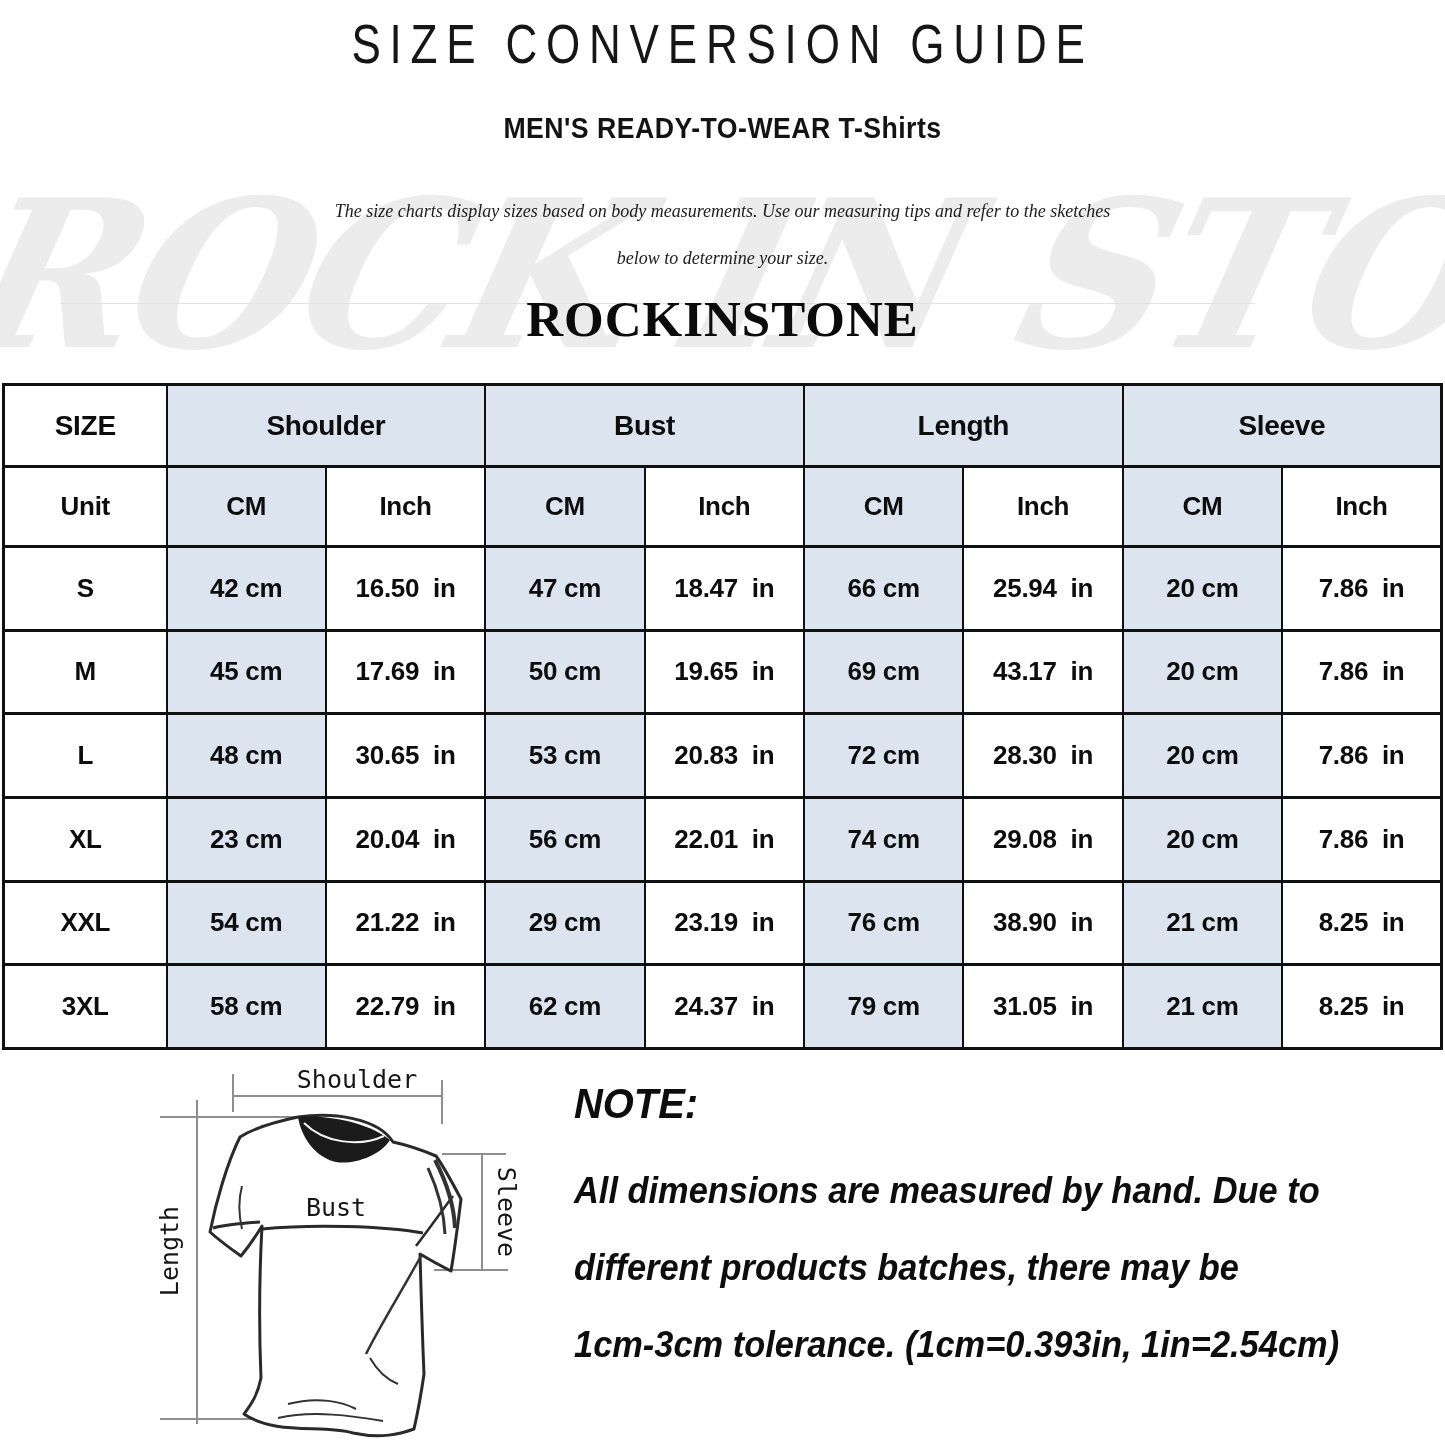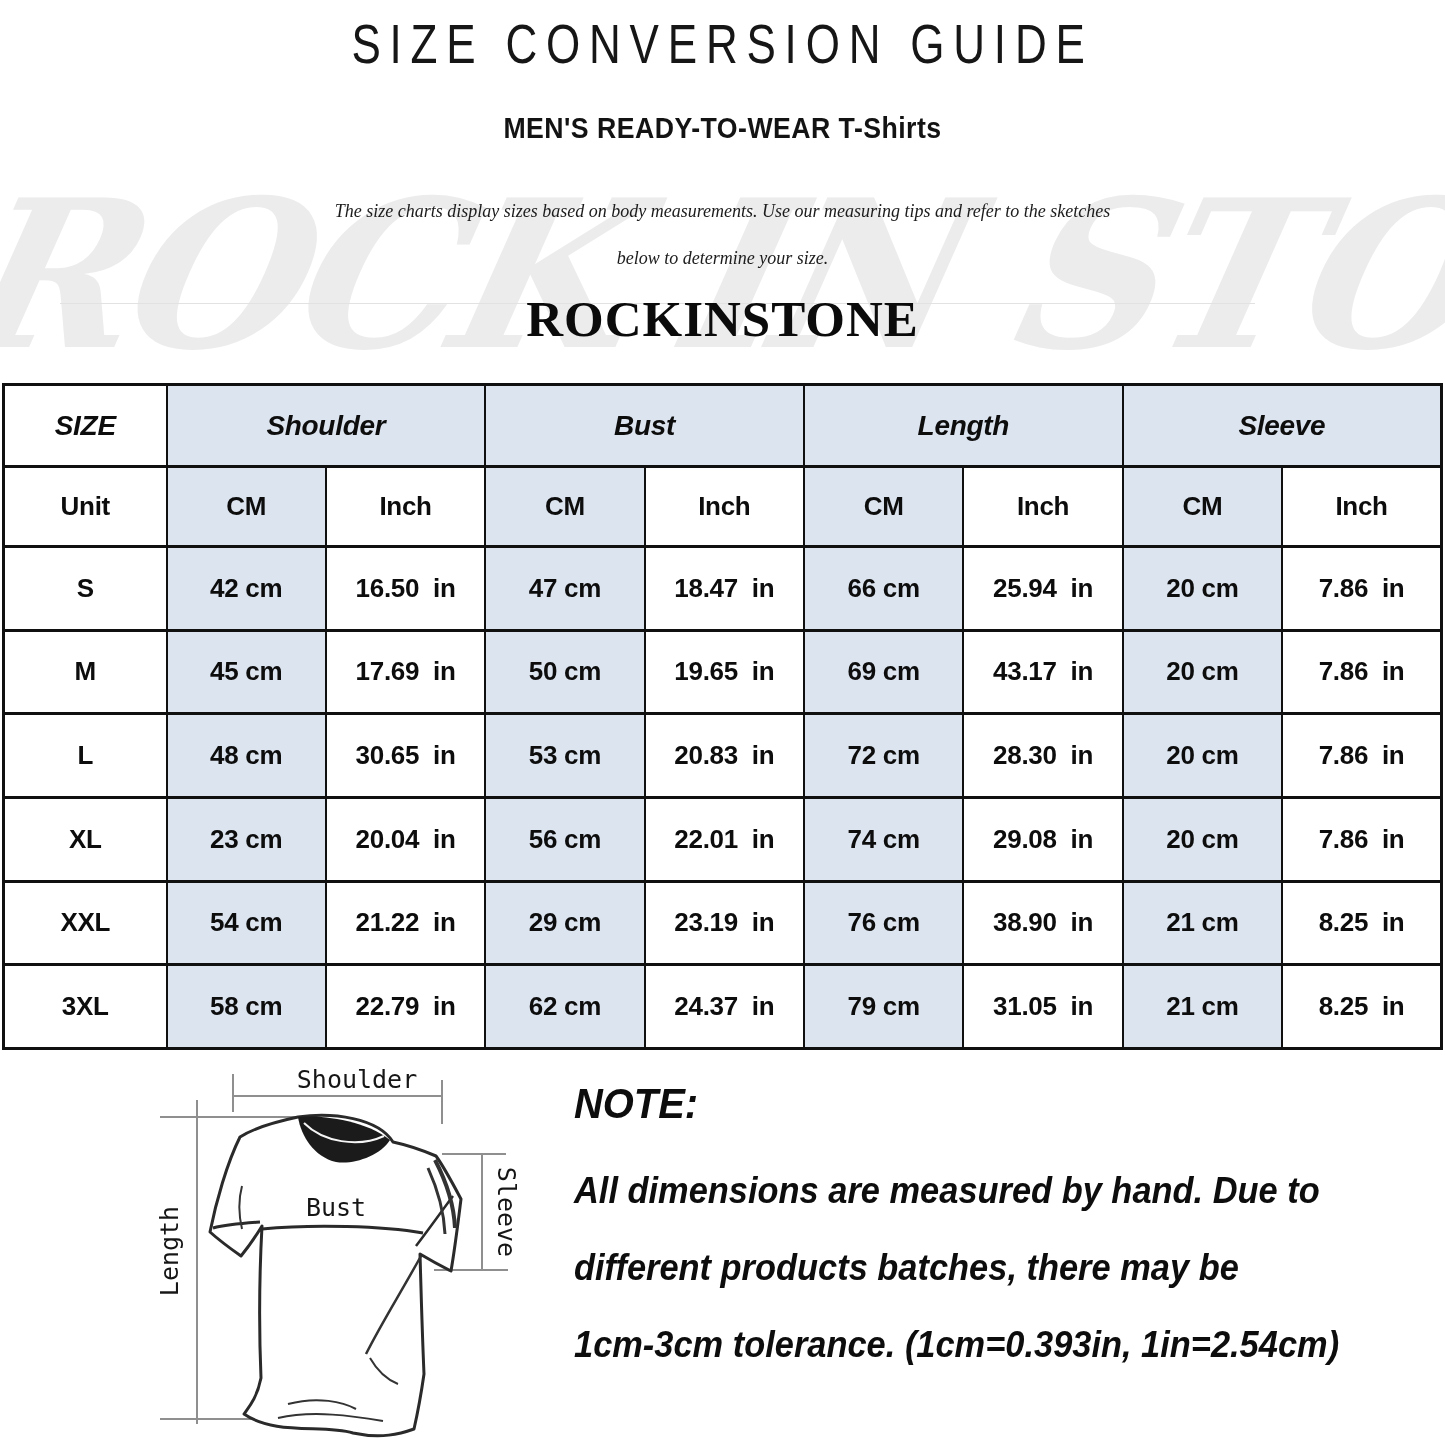--- a/index.html
+++ b/index.html
@@ -46,21 +46,21 @@
     border-collapse:collapse;table-layout:fixed;background:#ffffff;
     border:3px solid var(--table_border,#101010);
   }
   .size-table td{
     border:2px solid var(--table_border,#101010);
     border-top-width:3px;border-bottom-width:3px;
     text-align:center;vertical-align:middle;
     font-weight:bold;color:var(--text_dark,#0d0d0d);
     font-size:26px;letter-spacing:-0.3px;white-space:pre;
   }
-  .size-table tr.group-row{height:82px;font-style:italic;}
+  .size-table tr.group-row{height:82px;}
   .size-table tr.group-row td{font-size:28px;}
   .size-table tr.unit-row{height:80px;}
   .size-table col.c-size{width:163px;}
   .size-table td.blue{background:var(--header_blue,#dce4ef);}
   
   .tshirt-svg{position:absolute;left:138px;top:1066px;z-index:1;}
   .note{
     position:absolute;left:574px;top:1080px;width:860px;z-index:1;font-style:italic;
   }
   .note-heading{

